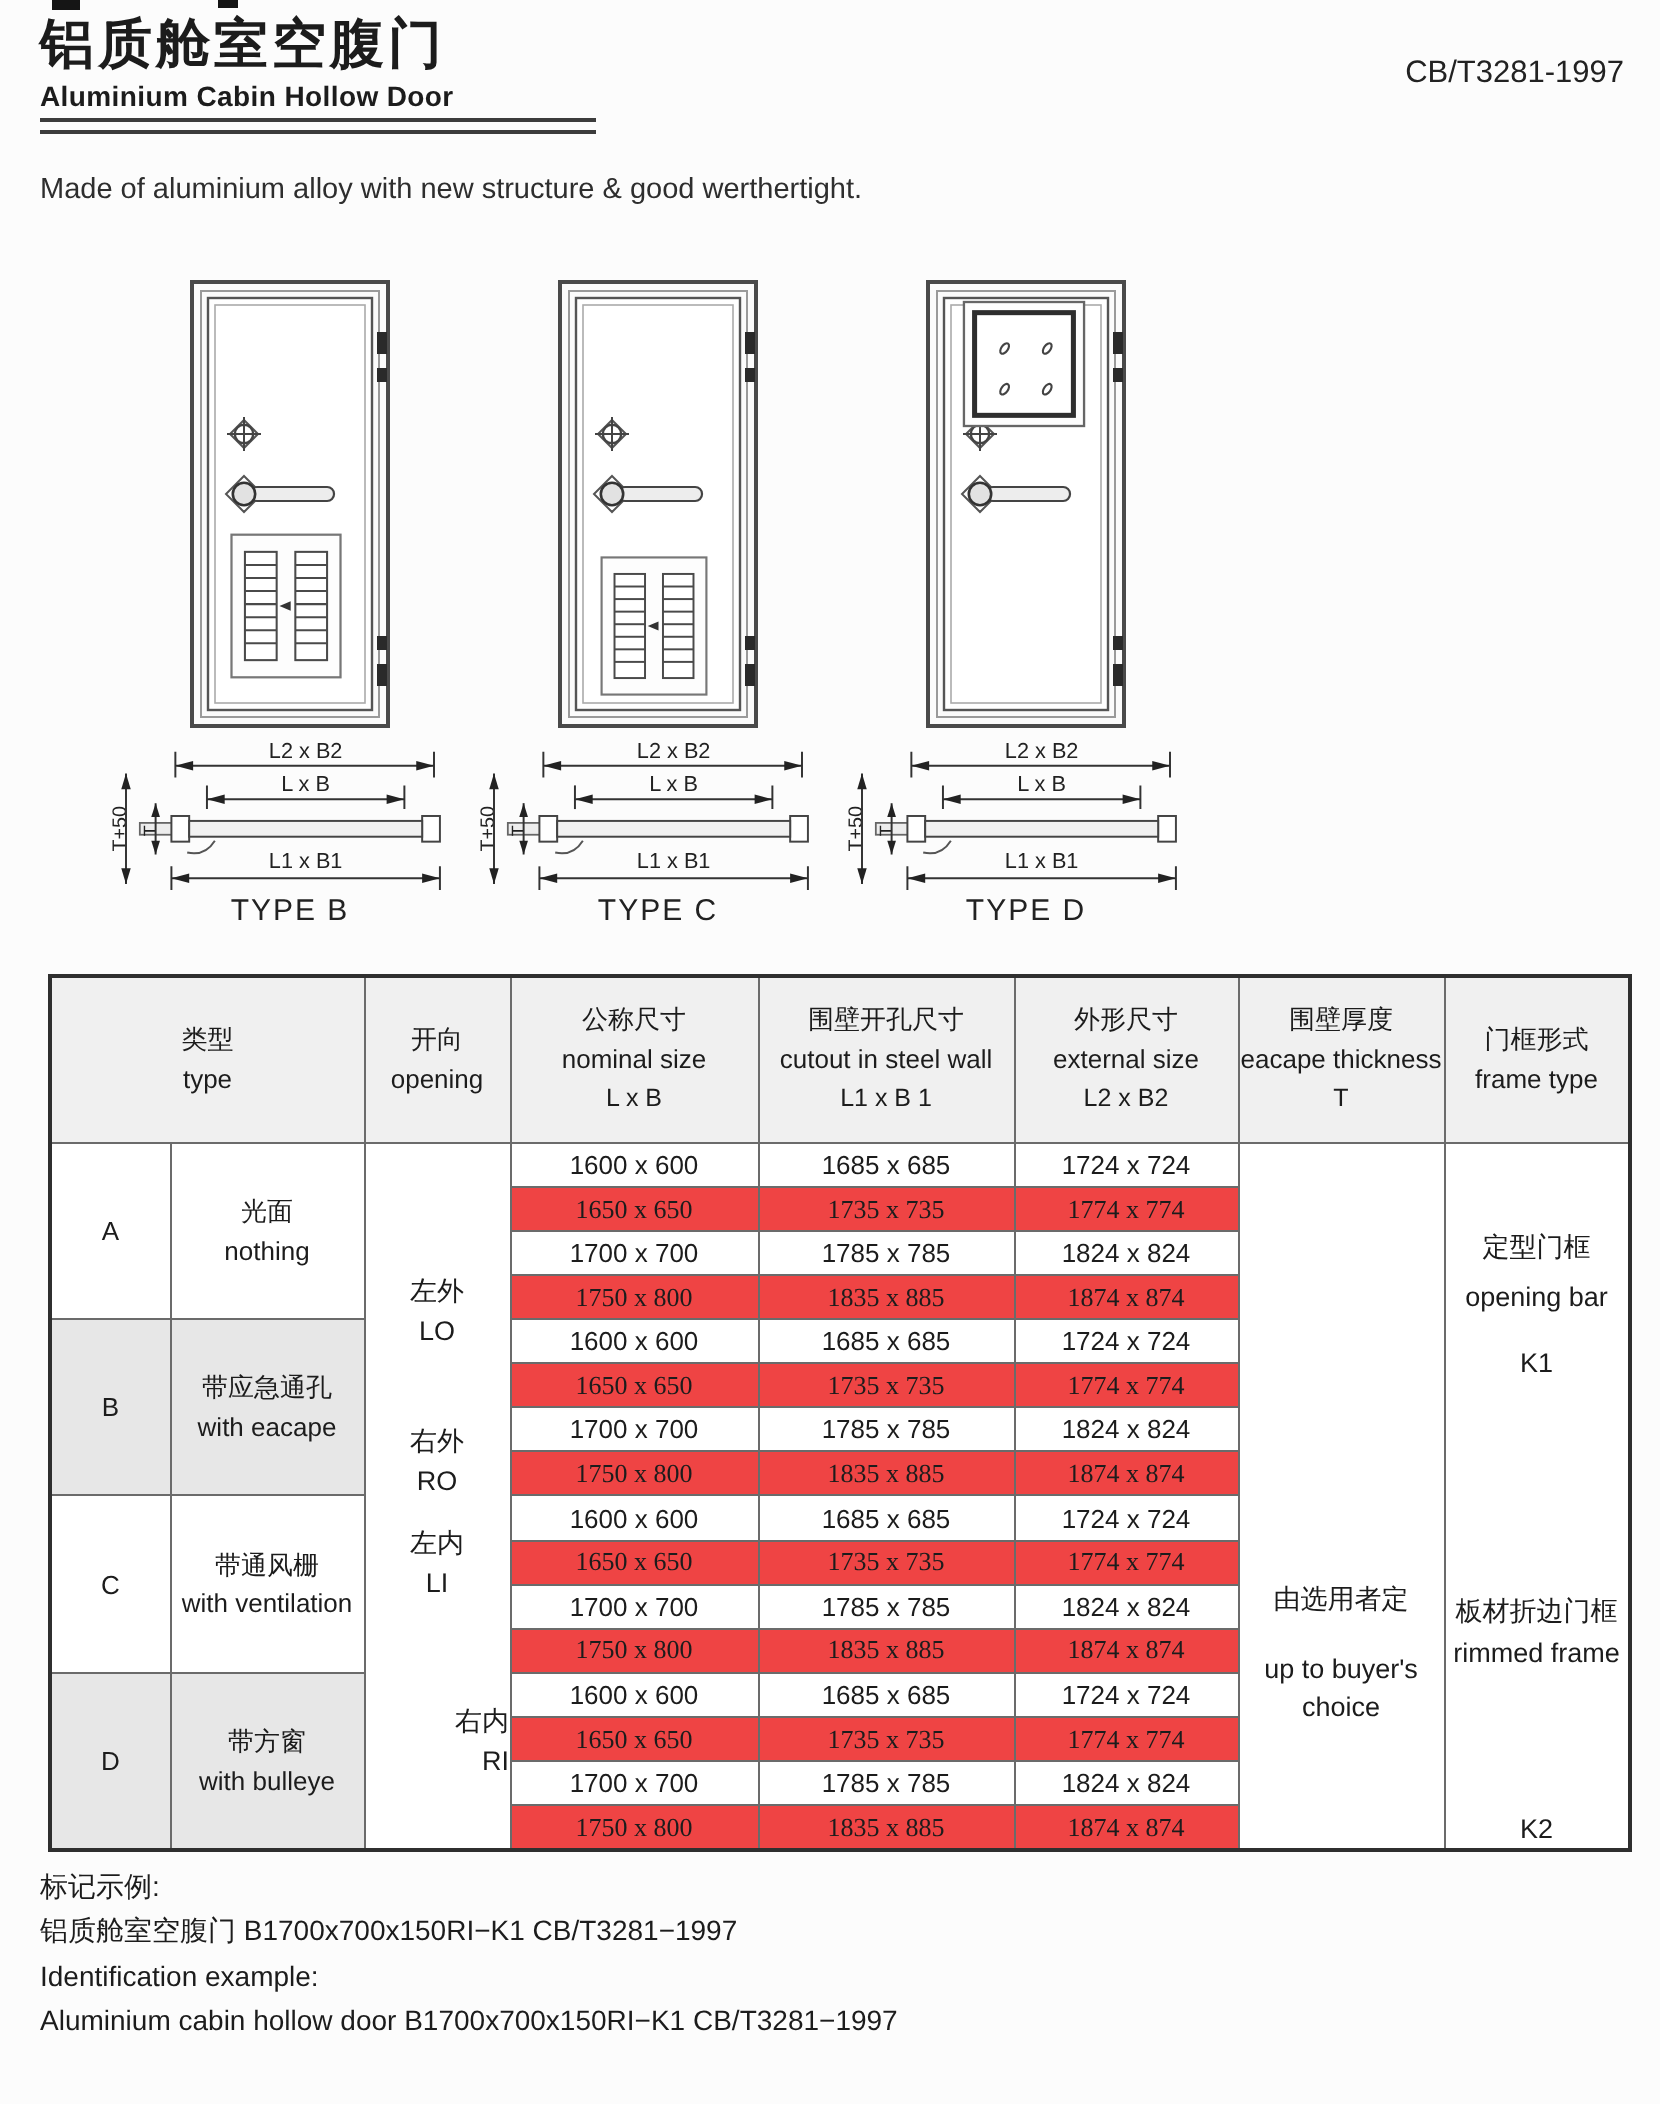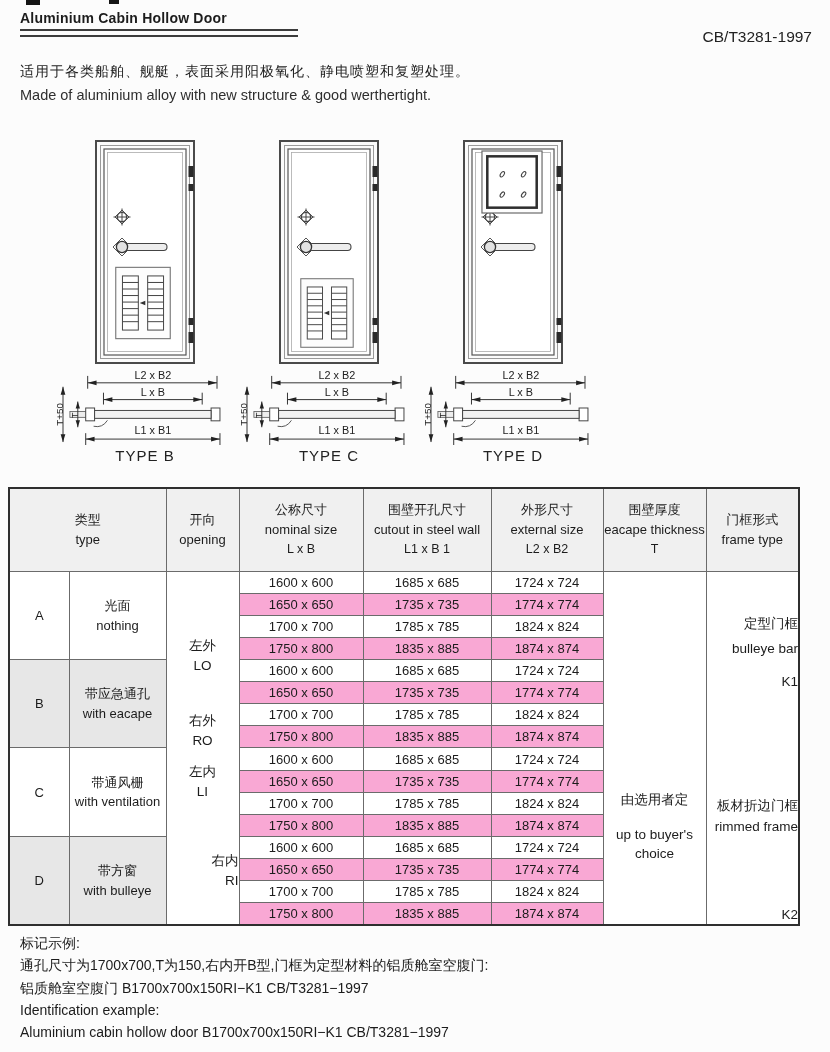--- a/index.html
+++ b/index.html
@@ -14,58 +14,58 @@
   .desc-zh{position:absolute;left:20px;top:63px;font-size:14px;letter-spacing:1px;}
   .desc-en{position:absolute;left:20px;top:87px;font-size:14.5px;color:#2e2e2e;}
   .artifact{position:absolute;background:#151515;}
   
   .figs{position:absolute;left:53px;top:140px;width:744px;display:flex;}
   .fig{width:184px;display:flex;flex-direction:column;align-items:center;}
   .fig svg{display:block;}
   .dimwrap{margin-top:5px;margin-left:-10px;}
   .type-label{font-size:15px;color:#222;margin-top:1px;letter-spacing:1px;}
   
-  .tblwrap{position:absolute;left:8px;top:487px;}
+  .tblwrap{position:absolute;left:24px;top:487px;}
   table.spec{border-collapse:collapse;table-layout:fixed;width:791px;border:2px solid #2f2f2f;}
   table.spec th,table.spec td{border:1px solid #6b6b6b;padding:0;text-align:center;vertical-align:middle;
         font-size:13px;font-weight:normal;overflow:hidden;}
   table.spec thead th{height:82px;background:#f0f0f0;font-size:13px;line-height:1.55;}
   table.spec thead .sub{font-size:12.5px;}
   table.spec tbody td{height:21px;background:#fff;}
-  table.spec tbody tr.alt td.sz{background:#f9a8d4;}
+  table.spec tbody tr.alt td.sz{background:#ef4444;font-family:Liberation Serif, serif;}
   td.type-letter{font-size:14px;}
   td.shade{background:#e7e7e7 !important;}
   td.type-desc div{line-height:1.5;font-size:13px;}
   td.vcell{vertical-align:top;background:#fff !important;}
   .opblock{line-height:1.45;font-size:13.5px;}
   .op-lo{margin-top:30px;} .op-ro{margin-top:36px;} .op-li{margin-top:12px;} .op-ri{margin-top:50px;text-align:right;}
   .lining-in{padding-top:158px;line-height:1.4;font-size:13.5px;}
   .lining-in .l2{margin-top:16px;}
-  .frame-in{font-size:13.5px;line-height:1.45;text-align:right;}
+  .frame-in{font-size:13.5px;line-height:1.45;}
   .f-zh1{margin-top:42px;} .f-en1{margin-top:5px;} .f-k1{margin-top:14px;}
   .f-zh2{margin-top:104px;} .f-en2{margin-top:2px;} .f-k2{margin-top:68px;}
   
   .ftr{position:absolute;left:20px;top:933px;font-size:14px;line-height:1.52;color:#1c1c1c;}
   .ftr div{margin-bottom:1px;}
   svg text{font-family:"Liberation Sans","DejaVu Sans",sans-serif;fill:#222;}
 </style>
 </head>
 <body>
 
 <div class="page">
 
   <div class="artifact" style="left:26px;top:0;width:14px;height:5px;"></div>
   <div class="artifact" style="left:109px;top:0;width:10px;height:4px;"></div>
 
   <div class="hdr">
+    <div class="title-zh">铝质舱室空腹门</div>
     <div class="title-en">Aluminium Cabin Hollow Door</div>
     <div class="dbl-rule"></div>
   </div>
   <div class="standard">CB/T3281-1997</div>
-  <div class="desc-zh">适用于各类船舶、舰艇，表面采用阳极氧化、静电喷塑和复塑处理。</div>
   <div class="desc-en">Made of aluminium alloy with new structure &amp; good werthertight.</div>
 
   <svg width="0" height="0" style="position:absolute" aria-hidden="true">
     <defs>
       <symbol id="sym-door" viewBox="0 0 100 224">
         <rect x="1" y="1" width="98" height="222" fill="#fbfbfb" stroke="#4a4a4a" stroke-width="2"></rect>
         <rect x="5.5" y="5.5" width="89" height="213" fill="none" stroke="#9a9a9a" stroke-width="1"></rect>
         <rect x="9" y="9" width="82" height="206" fill="#ffffff" stroke="#555" stroke-width="1.2"></rect>
         <rect x="12.5" y="12.5" width="75" height="199" fill="none" stroke="#ababab" stroke-width="0.8"></rect>
         <rect x="93.5" y="26" width="5" height="11" fill="#2a2a2a"></rect>
@@ -274,21 +274,21 @@
             <td class="vcell" rowspan="16">
               <div class="lining-in">
                 <div>由选用者定</div>
                 <div class="l2">up to buyer's</div>
                 <div>choice</div>
               </div>
             </td>
             <td class="vcell" rowspan="16">
               <div class="frame-in">
                 <div class="f-zh1">定型门框</div>
-                <div class="f-en1">bulleye bar</div>
+                <div class="f-en1">opening bar</div>
                 <div class="f-k1">K1</div>
                 <div class="f-zh2">板材折边门框</div>
                 <div class="f-en2">rimmed frame</div>
                 <div class="f-k2">K2</div>
               </div>
             </td>
           </tr>
           <tr class="alt">
             <td class="sz">1650 x 650</td>
             <td class="sz">1735 x 735</td>
@@ -378,19 +378,18 @@
             <td class="sz">1750 x 800</td>
             <td class="sz">1835 x 885</td>
             <td class="sz">1874 x 874</td>
           </tr>
         </tbody>
     </table>
   </div>
 
   <div class="ftr">
     <div>标记示例:</div>
-    <div>通孔尺寸为1700x700,T为150,右内开B型,门框为定型材料的铝质舱室空腹门:</div>
     <div>铝质舱室空腹门 B1700x700x150RI−K1 CB/T3281−1997</div>
     <div>Identification example:</div>
     <div>Aluminium cabin hollow door B1700x700x150RI−K1 CB/T3281−1997</div>
   </div>
 
 </div>
 
 </body></html>

